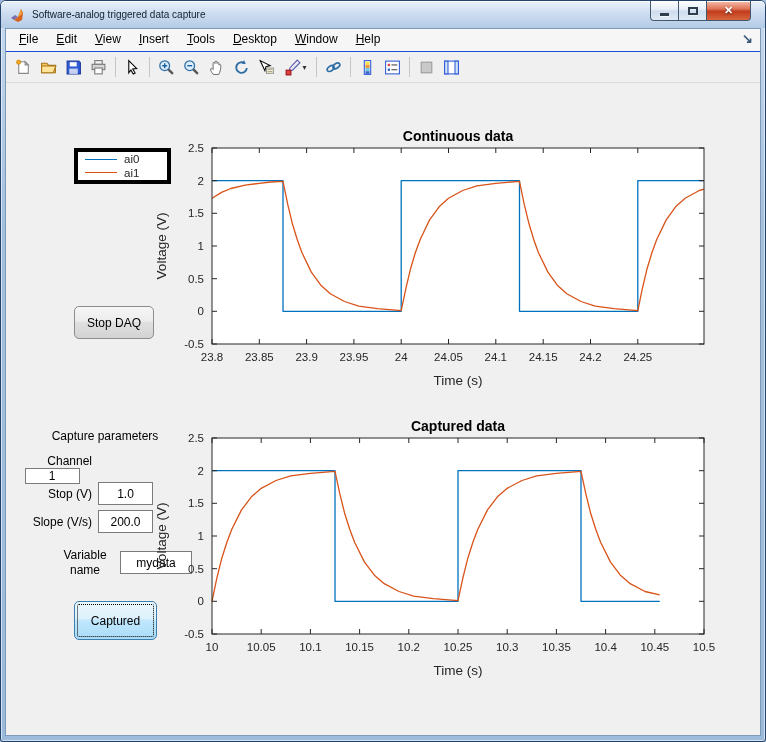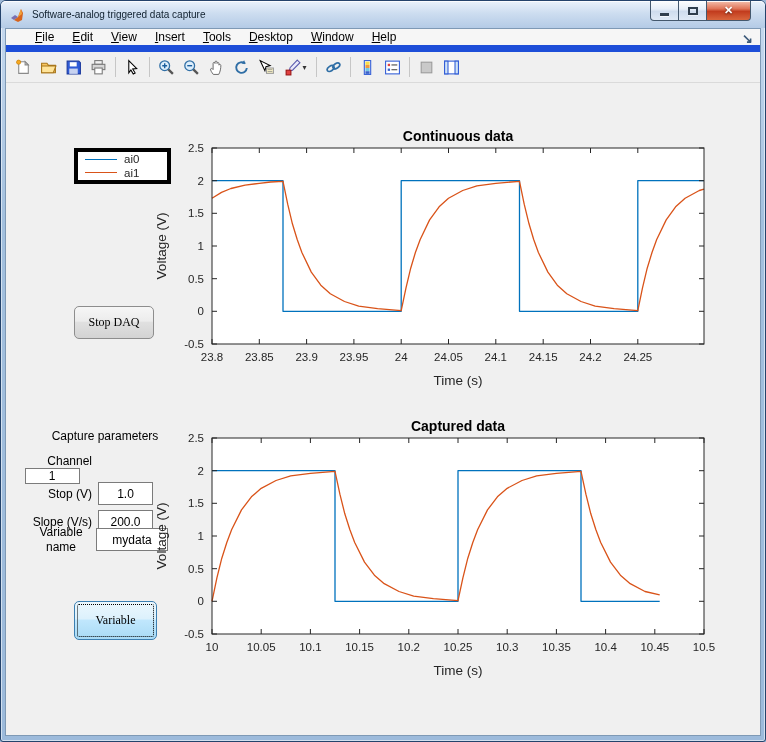--- a/index.html
+++ b/index.html
@@ -34,22 +34,22 @@
     background:linear-gradient(#f3c0ae,#e0765a 40%,#c23c1e 55%,#d9663d);
   }
   .glyph-min { width:9px; height:3px; background:#2f3e4d; box-shadow:0 1px 0 rgba(255,255,255,.7); margin-top:7px; }
   .glyph-max { width:10px; height:8px; border:2px solid #2f3e4d; box-shadow:0 1px 0 rgba(255,255,255,.5); background:transparent; }
   .glyph-close { color:#fff; font-size:11px; font-weight:bold; text-shadow:0 1px 2px rgba(0,0,0,.55); line-height:1; }
   .client {
     position:absolute; left:4px; right:4px; top:27px; bottom:5px;
     background:#f0f0f0; border:1px solid #7e99b5; overflow:hidden;
   }
   
-  .menubar { position:relative; height:23px; background:#f6f6f6; border-bottom:7px solid #1d4ed8;
-    display:flex; align-items:center; padding-left:20px; }
+  .menubar { position:relative; height:23px; background:#f6f6f6; border-bottom:1px solid #1d4ed8;
+    display:flex; padding-left:4px; }
   .menu-item { padding:3px 9px; font-size:12px; color:#000; cursor:default; }
   .menu-item u { text-decoration:underline; }
   .dock-arrow { position:absolute; right:7px; top:2px; color:#3c5a7a; font-size:13px; font-weight:bold; }
   
   .toolbar { height:31px; background:#f0f0f0; border-bottom:1px solid #dadada;
     display:flex; align-items:center; padding-left:5px; }
   .tb-btn { width:25px; height:25px; border:none; background:transparent; display:flex;
     align-items:center; justify-content:center; padding:0; }
   .tb-btn svg { width:17px; height:17px; display:block; }
   .tb-btn .caret { font-size:8px; color:#333; margin-left:1px; }
@@ -60,35 +60,35 @@
   .chart { position:absolute; }
   .chart-top { left:145px; top:43px; }
   .chart-bottom { left:145px; top:333px; }
   
   .legend { position:absolute; left:68px; top:64px; width:97px; height:36px; background:#fff;
     border:4px solid #000000; display:flex; flex-direction:column; justify-content:space-evenly; }
   .legend-row { display:flex; align-items:center; padding:0 7px; }
   .legend-sample { width:32px; height:0; border-top:1.6px solid #000; flex:none; }
   .legend-label { font-size:11.5px; color:#262626; margin-left:7px; }
   
-  .btn { position:absolute; font-family:Liberation Serif, serif; font-size:12px; color:#000;
+  .btn { position:absolute; font-family:Liberation Sans, sans-serif; font-size:12px; color:#000;
     border-radius:5px; cursor:default; }
   .stop-btn { left:68px; top:222px; width:80px; height:33px;
     border:1px solid #8d8d8d;
     background:linear-gradient(#f6f6f6,#ececec 45%,#e0e0e0 50%,#d3d3d3); }
   .capture-btn { left:68px; top:517px; width:83px; height:39px;
     border:1px solid #3c7fb1;
     background:linear-gradient(#ecf7fd,#dcf1fc 45%,#c0e7fd 50%,#a9dbf6);
     outline:1px dotted #000; outline-offset:-4px; }
   
   .trigger-heading { position:absolute; left:24px; top:345px; width:150px; text-align:center;
     font-size:12px; color:#000; }
   .field-row { position:absolute; left:0; display:flex; align-items:center; height:23px; }
   .row-0 { top:370px;flex-direction:column; } .row-1 { top:398px; } .row-2 { top:426px; }
-  .row-3 { top:443px; height:25px; }
+  .row-3 { top:466px; height:25px;padding-left:24px; }
   .f-label { width:86px; text-align:right; font-size:12px; color:#000; margin-right:6px; flex:none; }
   .row-3 .f-label { width:62px; margin-left:24px; margin-right:4px; text-align:center; line-height:1.2; }
   .f-input { width:55px; height:23px; border:1px solid #7b7b7b; background:#fff; text-align:center;
     font-family:"Liberation Sans",sans-serif; font-size:12px; color:#000; }
   .row-3 .f-input { width:72px; }
 </style>
 </head>
 <body>
 
 <div class="window">
@@ -365,21 +365,21 @@
       </div>
       <div class="field-row row-2">
         <label class="f-label">Slope (V/s)</label>
         <input class="f-input" value="200.0" style="">
       </div>
       <div class="field-row row-3">
         <label class="f-label">Variable name</label>
         <input class="f-input" value="mydata" style="">
       </div>
 
-      <button class="btn capture-btn">Variable</button>
+      <button class="btn capture-btn">Captured</button>
 
       <svg id="chart-1" class="chart chart-bottom" width="580" height="268" viewBox="0 0 580 268">
           <rect x="61" y="21" width="492" height="196" fill="#ffffff"></rect>
           <polyline fill="none" stroke="#0072BD" stroke-width="1.3" stroke-linejoin="round" points="61.0,53.7 184.0,53.7 184.0,184.3 307.0,184.3 307.0,53.7 430.0,53.7 430.0,184.3 508.7,184.3"></polyline>
           <polyline fill="none" stroke="#D95319" stroke-width="1.3" stroke-linejoin="round" points="61.0,184.3 65.9,160.8 70.8,141.2 75.8,125.5 80.7,112.5 90.5,92.9 100.4,79.8 110.2,71.3 125.0,63.5 139.7,58.9 159.4,56.3 184.0,54.3 188.9,77.2 193.8,96.8 198.8,112.5 203.7,125.5 213.5,145.1 223.4,158.2 233.2,166.7 248.0,174.5 262.7,179.1 282.4,181.7 307.0,183.7 311.9,160.8 316.8,141.2 321.8,125.5 326.7,112.5 336.5,92.9 346.4,79.8 356.2,71.3 371.0,63.5 385.7,58.9 405.4,56.3 430.0,54.3 434.9,77.2 439.8,96.8 444.8,112.5 449.7,125.5 459.5,145.1 469.4,158.2 479.2,166.7 494.0,174.5 508.7,177.8"></polyline>
           <rect x="61" y="21" width="492" height="196" fill="none" stroke="#262626" stroke-width="1"></rect>
           <line x1="61.0" y1="217" x2="61.0" y2="212" stroke="#262626"></line>
           <line x1="61.0" y1="21" x2="61.0" y2="26" stroke="#262626"></line>
           <text x="61.0" y="234" text-anchor="middle" font-size="11.5" fill="#262626">10</text>
           <line x1="110.2" y1="217" x2="110.2" y2="212" stroke="#262626"></line>

